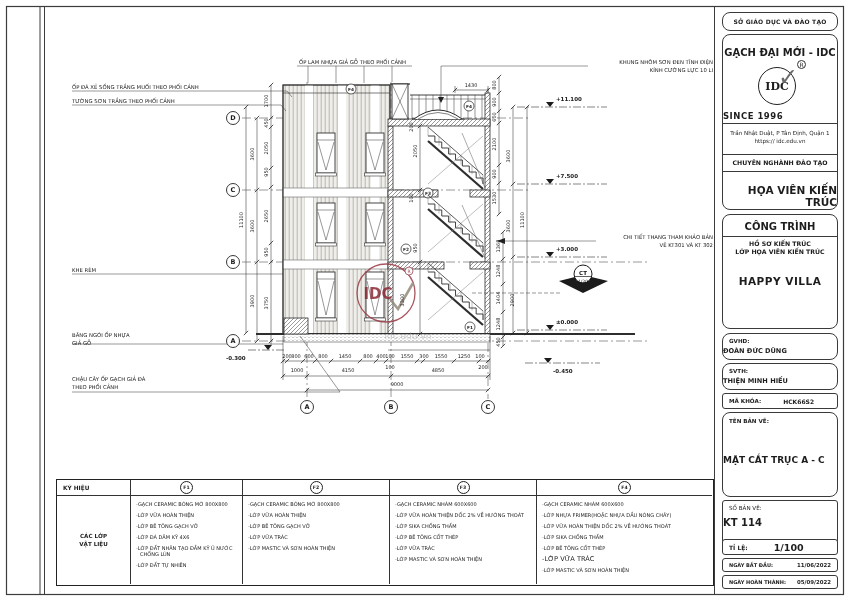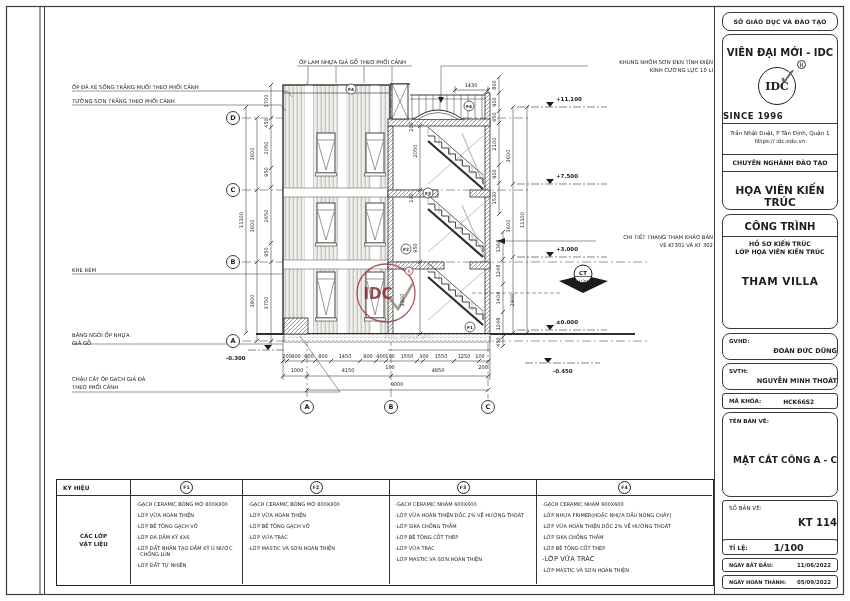--- a/index.html
+++ b/index.html
@@ -18,21 +18,21 @@
                font-family:"DejaVu Serif","Liberation Serif",serif;font-size:11px;font-weight:bold;}
   .logo-check{position:absolute;left:20px;top:0px;font-size:24px;color:#6b6b6b;line-height:24px;}
   .logo-r{position:absolute;right:-4px;top:-5px;font-size:6px;border:.8px solid #333;border-radius:50%;
           width:7px;height:7px;display:flex;align-items:center;justify-content:center;}
   .t-since{position:absolute;left:0;right:0;top:76px;text-align:left;font-size:8.5px;font-weight:bold;letter-spacing:.5px;}
   .tb-div{position:absolute;left:0;right:0;border-top:1px solid #3a3a3a;}
   .t-addr{position:absolute;left:0;right:0;text-align:center;font-size:5.6px;line-height:8px;}
   .t-small-bold{font-size:6.2px;font-weight:bold;}
   .t-major{position:absolute;left:0;right:0;text-align:center;font-size:10.5px;font-weight:bold;}
   .t-label{position:absolute;left:6px;font-size:5.6px;font-weight:bold;}
-  .t-value-c{position:absolute;left:0;right:0;text-align:right;font-size:6.6px;font-weight:bold;}
+  .t-value-c{position:absolute;left:0;right:0;text-align:left;font-size:6.6px;font-weight:bold;}
   .t-big{font-size:10px;font-weight:bold;}
   .row-flex{display:flex;align-items:center;padding:0 6px;box-sizing:border-box;}
   
   #mat{position:absolute;left:56px;top:479px;width:658px;height:107px;border:1.3px solid #222;box-sizing:border-box;background:#fff;}
   .mt-row{display:flex;}
   .mt-cell{border-right:1px solid #333;box-sizing:border-box;}
   .mt-cell:last-child{border-right:none;}
   .mt-head .mt-cell{height:16px;border-bottom:1px solid #333;display:flex;align-items:center;justify-content:center;}
   .sym-col{width:74px;}
   .c1{width:112px;} .c2{width:147px;} .c3{width:147px;} .c4{width:175px;}
@@ -502,64 +502,64 @@
         </div>
     </div>
   </div>
 
   <div>
     <div class="tb-box tb-center" style="left:722px;top:12px;width:116px;height:19px;">
       <span class="t-dept">SỞ GIÁO DỤC VÀ ĐÀO TẠO</span>
     </div>
 
     <div class="tb-box" style="left:722px;top:34px;width:116px;height:176px;">
-      <div class="t-brand">VIÊN ĐẠI MỚI - IDC</div>
+      <div class="t-brand">GẠCH ĐẠI MỚI - IDC</div>
       <div class="logo-wrap">
         <div class="logo-circle">IDC</div>
         <div class="logo-check">✓</div>
         <div class="logo-r">R</div>
       </div>
       <div class="t-since">SINCE 1996</div>
       <div class="tb-div" style="top:88px;"></div>
       <div class="t-addr" style="top:94px;">
         <div>Trần Nhật Duật, P Tân Định, Quận 1</div>
         <div>https:// idc.edu.vn</div>
       </div>
       <div class="tb-div" style="top:119px;"></div>
       <div class="t-addr t-small-bold" style="top:124px;">CHUYÊN NGHÀNH ĐÀO TẠO</div>
       <div class="tb-div" style="top:136px;"></div>
-      <div class="t-major" style="top:149px;">HỌA VIÊN KIẾN TRÚC</div>
+      <div class="t-major" style="top:149px;text-align:right;">HỌA VIÊN KIẾN TRÚC</div>
     </div>
 
     <div class="tb-box" style="left:722px;top:214px;width:116px;height:115px;">
       <div class="t-major" style="top:6px;font-size:10px;">CÔNG TRÌNH</div>
       <div class="tb-div" style="top:21px;"></div>
       <div class="t-addr t-small-bold" style="top:25px;">HỒ SƠ KIẾN TRÚC</div>
       <div class="t-addr t-small-bold" style="top:33px;">LỚP HỌA VIÊN KIẾN TRÚC</div>
-      <div class="t-major" style="top:60px;font-size:10.5px;letter-spacing:.5px;">THAM VILLA</div>
+      <div class="t-major" style="top:60px;font-size:10.5px;letter-spacing:.5px;">HAPPY VILLA</div>
     </div>
 
     <div class="tb-box" style="left:722px;top:333px;width:116px;height:27px;">
       <div class="t-label" style="top:4px;">GVHD:</div>
       <div class="t-value-c" style="top:13px;">ĐOÀN ĐỨC DŨNG</div>
     </div>
 
     <div class="tb-box" style="left:722px;top:363px;width:116px;height:27px;">
       <div class="t-label" style="top:4px;">SVTH:</div>
-      <div class="t-value-c" style="top:13px;">NGUYỄN MINH THOÁT</div>
+      <div class="t-value-c" style="top:13px;">THIỆN MINH HIẾU</div>
     </div>
 
     <div class="tb-box tb-sq row-flex" style="left:722px;top:393px;width:116px;height:16px;">
       <span style="font-size:5.6px;font-weight:bold;">MÃ KHÓA:</span>
       <span style="font-size:6px;font-weight:bold;margin-left:22px;">HCK66S2</span>
     </div>
 
     <div class="tb-box" style="left:722px;top:412px;width:116px;height:85px;">
       <div class="t-label" style="top:5px;">TÊN BẢN VẼ:</div>
-      <div class="t-value-c" style="top:42px;font-size:9px;">MẶT CẮT CÔNG A - C</div>
+      <div class="t-value-c" style="top:42px;font-size:9px;">MẶT CẮT TRỤC A - C</div>
     </div>
 
     <div class="tb-box tb-sq" style="left:722px;top:500px;width:116px;height:52px;">
       <div class="t-label" style="top:4px;font-weight:normal;font-size:5.6px;">SỐ BẢN VẼ:</div>
       <div class="t-value-c t-big" style="top:16px;">KT 114</div>
     </div>
 
     <div class="tb-box tb-sq row-flex" style="left:722px;top:539px;width:116px;height:16px;">
       <span style="font-size:6px;font-weight:bold;">TỈ LỆ:</span>
       <span style="font-size:9.5px;font-weight:bold;margin-left:26px;">1/100</span>

